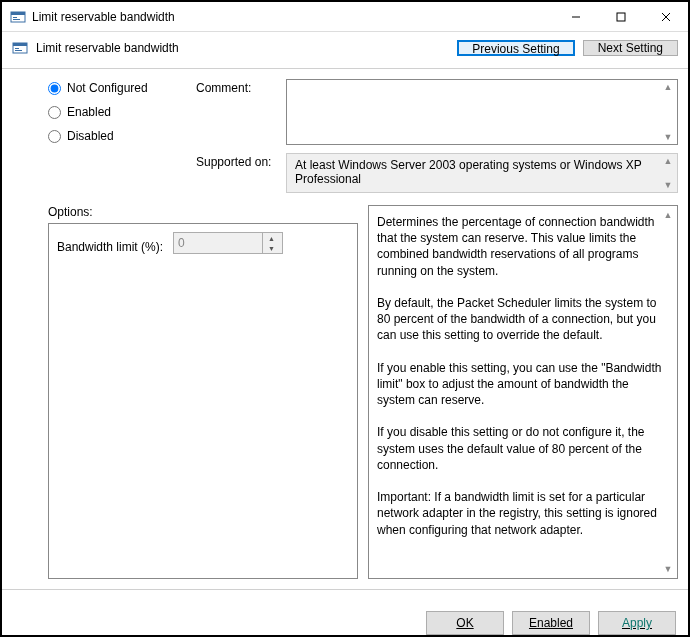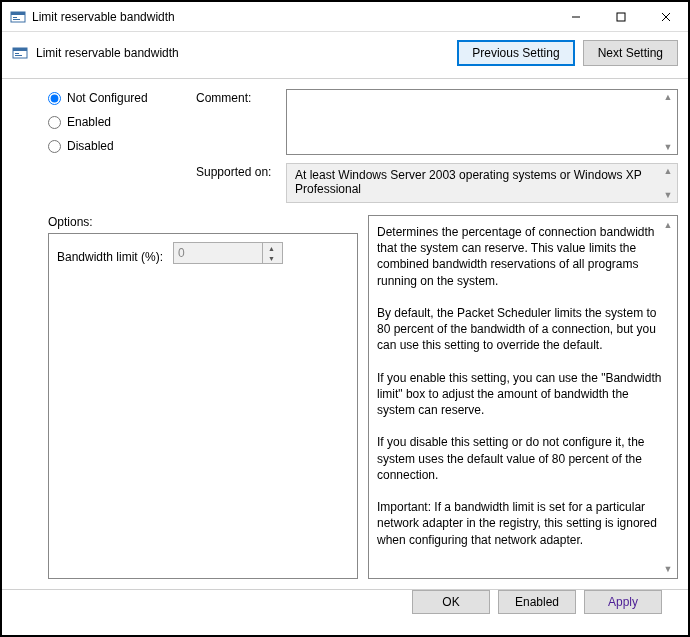--- a/index.html
+++ b/index.html
@@ -4,21 +4,21 @@
 <style>
   * { box-sizing: border-box; font-family: "Segoe UI", Tahoma, sans-serif; font-size: 12px; }
   body { margin: 0; background: #fff; }
   .window { width: 690px; height: 637px; border: 2px solid #000000; background: #fff; display: flex; flex-direction: column; }
   .titlebar { height: 30px; display: flex; align-items: center; border-bottom: 1px solid #ddd; }
   .titlebar .icon { width: 16px; height: 16px; margin: 0 6px 0 8px; }
   .titlebar .title { flex: 1; }
   .titlebar .btn { width: 45px; height: 29px; display: flex; align-items: center; justify-content: center; }
   .header { padding: 8px 10px 12px 10px; display: flex; align-items: center; border-bottom: 1px solid #d0d0d0; }
   .header .left { display: flex; align-items: center; gap: 8px; flex: 1; }
-  .header .navbtn { height: 26px; padding: 0 14px; border: 1px solid #adadad; background: #e1e1e1; }
+  .header .navbtn { height: 16px; padding: 0 14px; border: 1px solid #adadad; background: #e1e1e1; }
   .header .navbtn.sel { border: 2px solid #0078d7; background: #e5f1fb; padding: 0 13px; }
   .body { flex: 1; display: flex; flex-direction: column; padding: 10px; gap: 6px; margin-left: 36px; }
   .row { display: flex; align-items: flex-start; gap: 8px; }
   .radios { width: 140px; display: flex; flex-direction: column; gap: 10px; padding-top: 2px;}
   .radio { display: flex; align-items: center; gap: 6px; }
   .radio input { margin:0; }
   .lbl { width: 82px; text-align: left; padding-top: 2px;}
   .textarea { flex: 1; border: 1px solid #888; height: 66px; position: relative; background:#fff;}
   .supportbox { flex: 1; border: 1px solid #ccc; background: #f0f0f0; padding: 4px 8px; height: 40px; position: relative;}
   .scroll-stub { position:absolute; right:2px; top:2px; bottom:2px; width:14px; display:flex; flex-direction:column; justify-content:space-between; color:#888;}
@@ -26,23 +26,23 @@
   .columns { flex: 1; display: flex; gap: 10px; margin-top: 6px;}
   .col { flex: 1; display: flex; flex-direction: column; }
   .colhead { margin-bottom: 4px; }
   .panel { flex:1; border: 1px solid #888; background: #fff; padding: 8px; overflow:hidden; position:relative;}
   .opt-row { display:flex; align-items:flex-end; gap:10px;}
   .spin { display:flex; align-items:center; border:1px solid #adadad; background:#f0f0f0; width:110px; height:22px;}
   .spin input { border:none; background:transparent; width:88px; padding:0 4px; color:#888;}
   .spin .arrows { width:18px; border-left:1px solid #adadad; display:flex; flex-direction:column; height:100%;}
   .spin .arrows div { flex:1; display:flex; align-items:center; justify-content:center; font-size:7px; color:#555;}
   .help-text { white-space: pre-wrap; line-height:1.35; }
-  .footer { height: 46px; border-top: 1px solid #d0d0d0; display:flex; align-items:flex-start; justify-content:flex-end; gap:8px; padding: 0 26px;}
+  .footer { height: 46px; border-top: 1px solid #d0d0d0; display:flex; align-items:flex-end; justify-content:flex-end; gap:8px; padding: 0 12px; text-decoration: underline;}
   .footer button { width: 78px; height: 24px; border:1px solid #adadad; background:#e1e1e1;}
-  .footer button:disabled { color:#4c1d95; }
+  .footer button:disabled { color:#0f766e; }
   .policy-icon { width:16px; height:16px; }
 </style>
 </head>
 <body>
 
 <div class="window">
 
   <div class="titlebar">
     <svg class="icon" viewBox="0 0 16 16">
         <rect x="1" y="3" width="14" height="10" fill="#fff" stroke="#3a6ea5"></rect>

